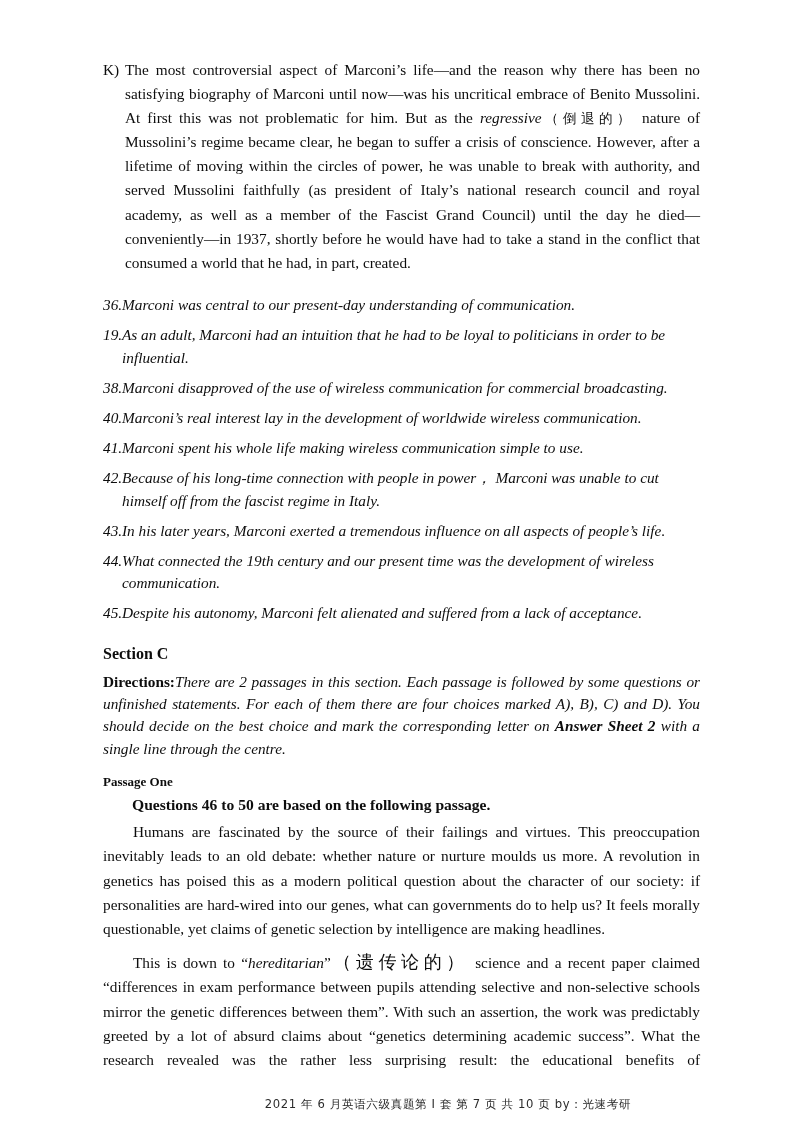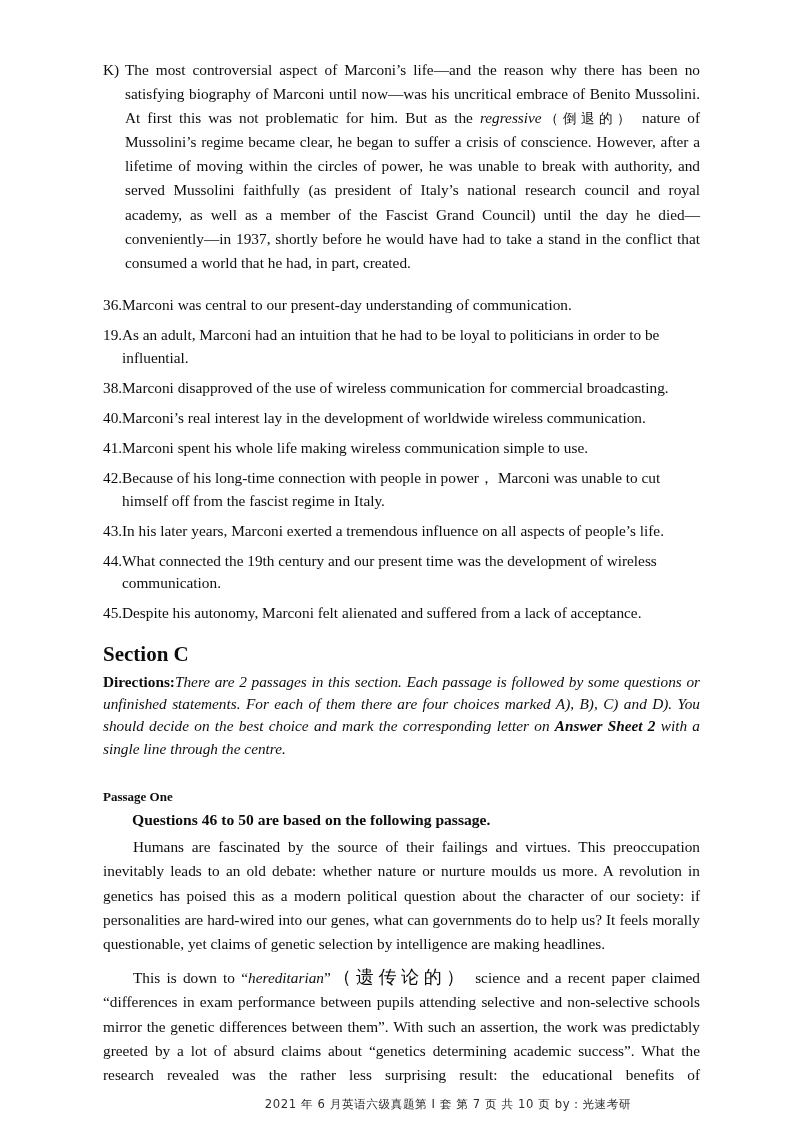--- a/index.html
+++ b/index.html
@@ -60,45 +60,46 @@
   .stmt-list {
     margin: 0;
     padding: 0;
   }
   .stmt {
     display: flex;
     align-items: flex-start;
     font-size: 15.3px;
     line-height: 22.6px;
     margin-bottom: 7.5px;
+    font-style: italic;
   }
   .stmt .num {
     flex: 0 0 19px;
     width: 19px;
     font-size: 15.3px;
   }
   .stmt .txt {
     flex: 1 1 auto;
     text-align: left;
   }
 
   
   .section-head {
     font-weight: bold;
-    font-size: 21px;
+    font-size: 16px;
     line-height: 22px;
     margin-top: 18px;
     margin-bottom: 6px;
   }
   .directions {
     font-size: 15.3px;
     line-height: 22.2px;
     text-align: justify;
     text-align-last: left;
-    margin-bottom: 26px;
+    margin-bottom: 11px;
   }
   .directions .lead {
     font-weight: bold;
     font-style: normal;
   }
   .directions .dir-body {
     font-style: italic;
   }
   .directions .answer-sheet {
     font-style: italic;

